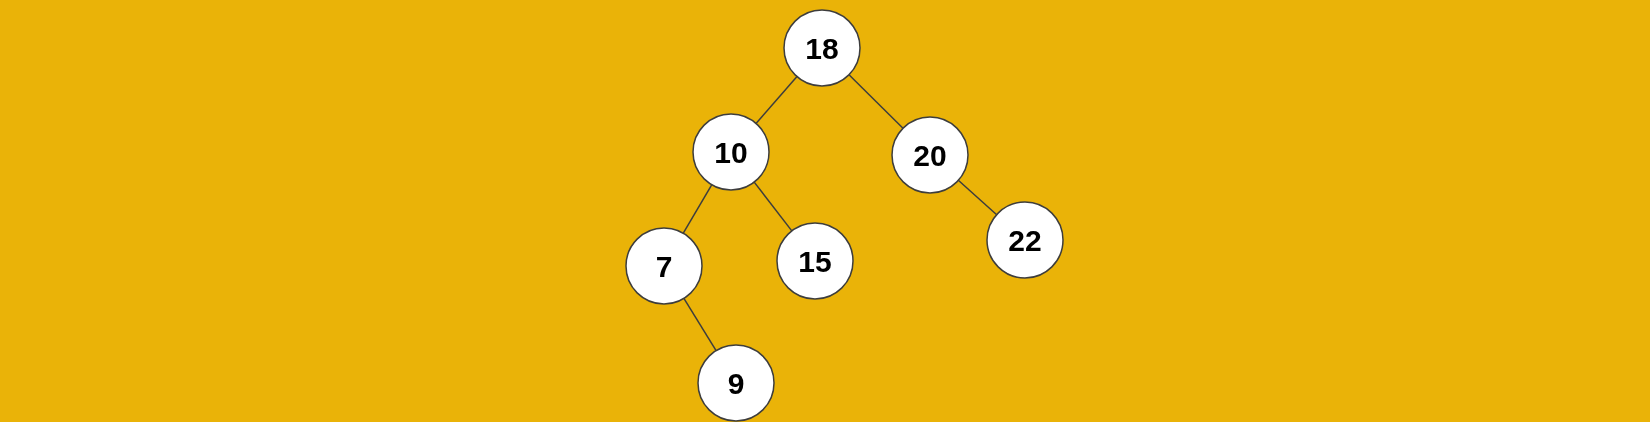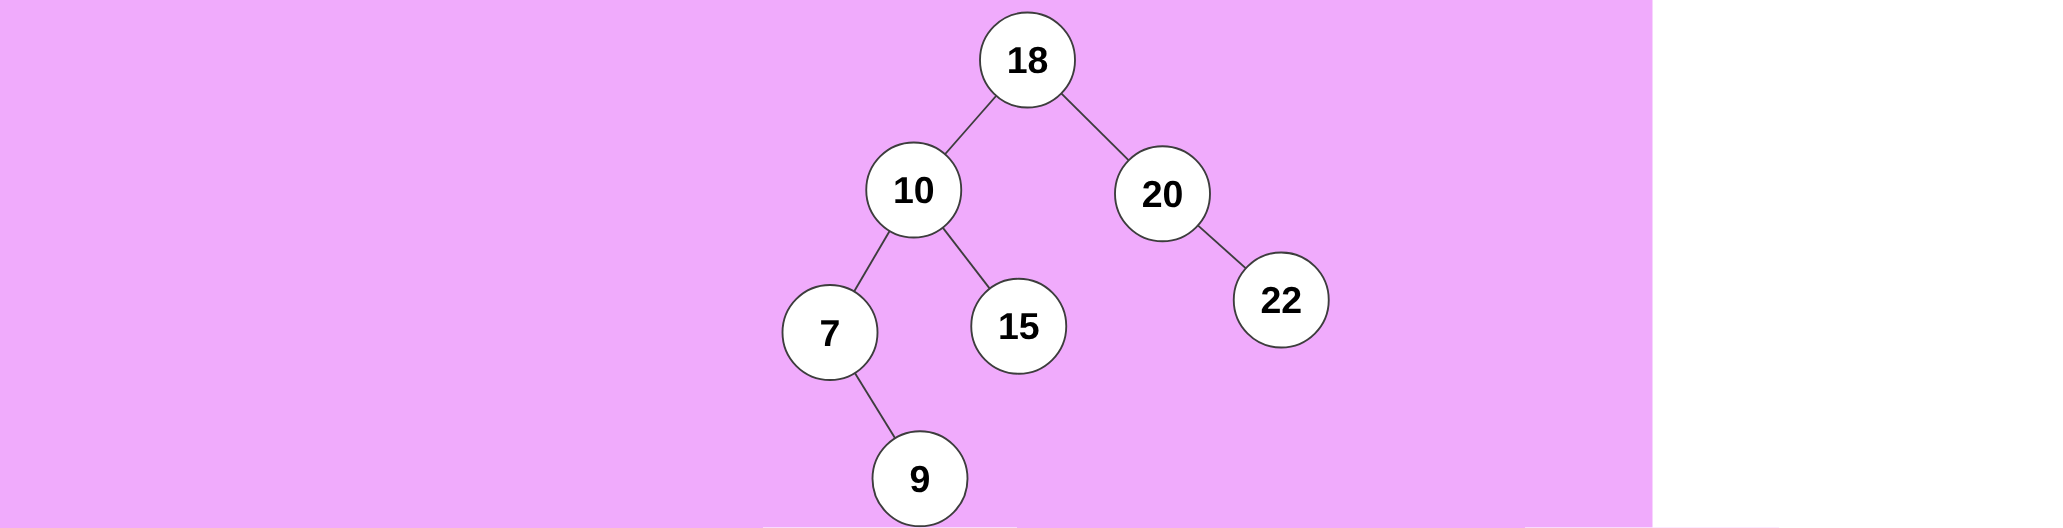--- a/index.html
+++ b/index.html
@@ -5,23 +5,23 @@
   html, body {
     margin: 0;
     padding: 0;
     background: #ffffff;
     width: 1650px;
     height: 422px;
     overflow: hidden;
   }
   .canvas {
     position: relative;
-    width: 1322px;
+    width: 1650px;
     height: 422px;
-    background: #f0abfc;
+    background: #eab308;
   }
   svg {
     display: block;
   }
   .node-label {
     font-family: "Liberation Sans", sans-serif;
     font-weight: bold;
     font-size: 30px;
     fill: #000000;
     text-anchor: middle;

